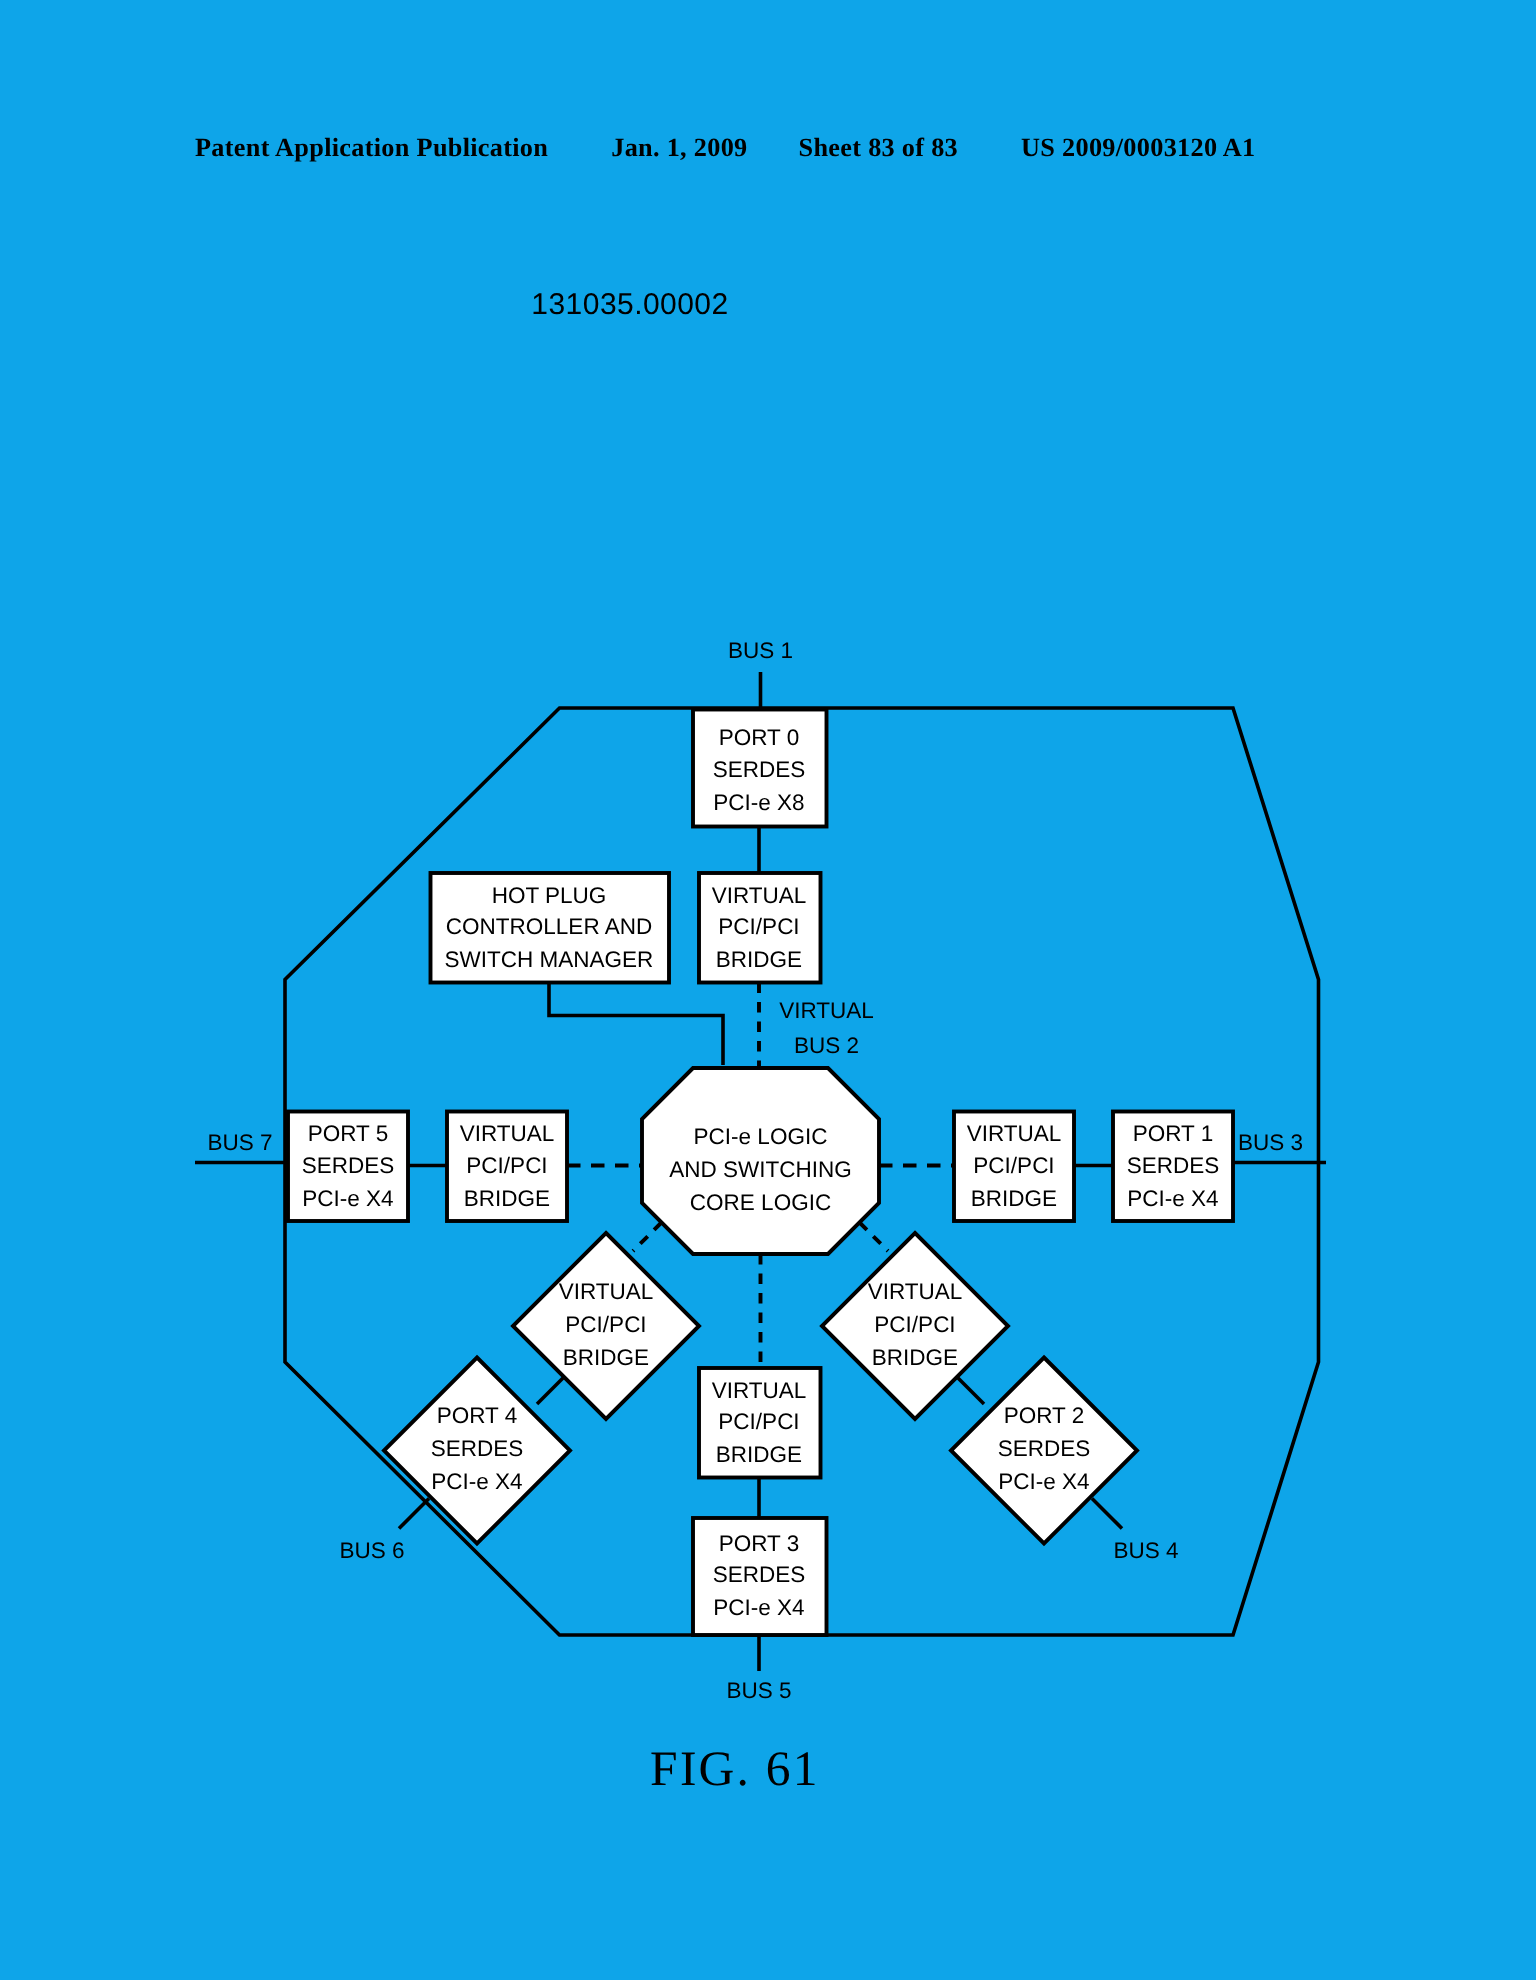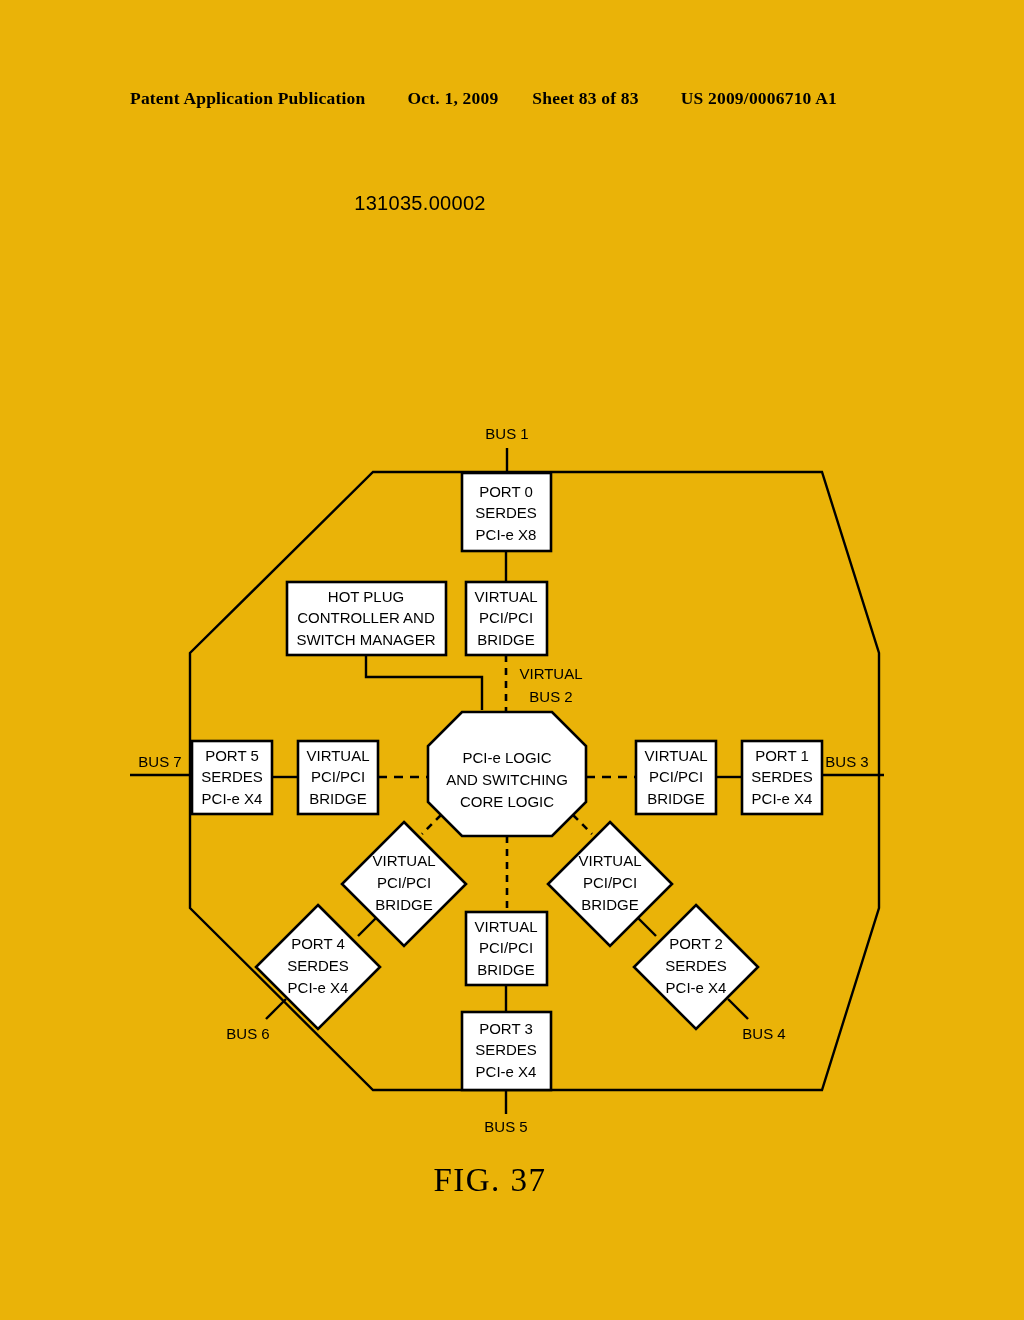--- a/index.html
+++ b/index.html
@@ -13,21 +13,21 @@
     height: 1320px;
     position: relative;
     font-family: "Liberation Sans", sans-serif;
     color: #000000;
     overflow: hidden;
   }
   .page {
     position: relative;
     width: 1024px;
     height: 1320px;
-    background: #eab308;
+    background: #0ea5e9;
   }
   
   .pub-header {
     position: absolute;
     top: 88px;
     left: 130px;
     width: 760px;
     height: 24px;
     font-family: "Liberation Serif", serif;
     font-weight: bold;
@@ -113,23 +113,23 @@
     stroke-dasharray: 7 6;
   }
 </style>
 </head>
 <body>
 
 <div class="page">
 
   <div class="pub-header">
     <span class="h-title">Patent Application Publication</span>
-    <span class="h-date">Oct. 1, 2009</span>
+    <span class="h-date">Jan. 1, 2009</span>
     <span class="h-sheet">Sheet 83 of 83</span>
-    <span class="h-num">US 2009/0006710 A1</span>
+    <span class="h-num">US 2009/0003120 A1</span>
   </div>
 
   <div class="docket">
     <span class="docket-inner">131035.00002</span>
   </div>
 
   <svg id="diagram" width="1024" height="1320" viewBox="0 0 1024 1320">
 
     <path class="stroke" d="M 373,472 L 822,472 L 879,653 L 879,908 L 822,1090 L 373,1090 L 190,908 L 190,653 Z" style="fill:none"></path>
 
@@ -243,16 +243,16 @@
     <text x="506" y="1030">PORT 3</text>
     <text x="506" y="1051">SERDES</text>
     <text x="506" y="1073">PCI-e X4</text>
 
     <line class="stroke" x1="506" y1="1090" x2="506" y2="1114"></line>
     <text class="lbl-bus" x="506" y="1128">BUS 5</text>
 
   </svg>
 
   <div class="fig-caption">
-    <span class="fig-caption-inner">FIG. 37</span>
+    <span class="fig-caption-inner">FIG. 61</span>
   </div>
 
 </div>
 
 </body></html>

